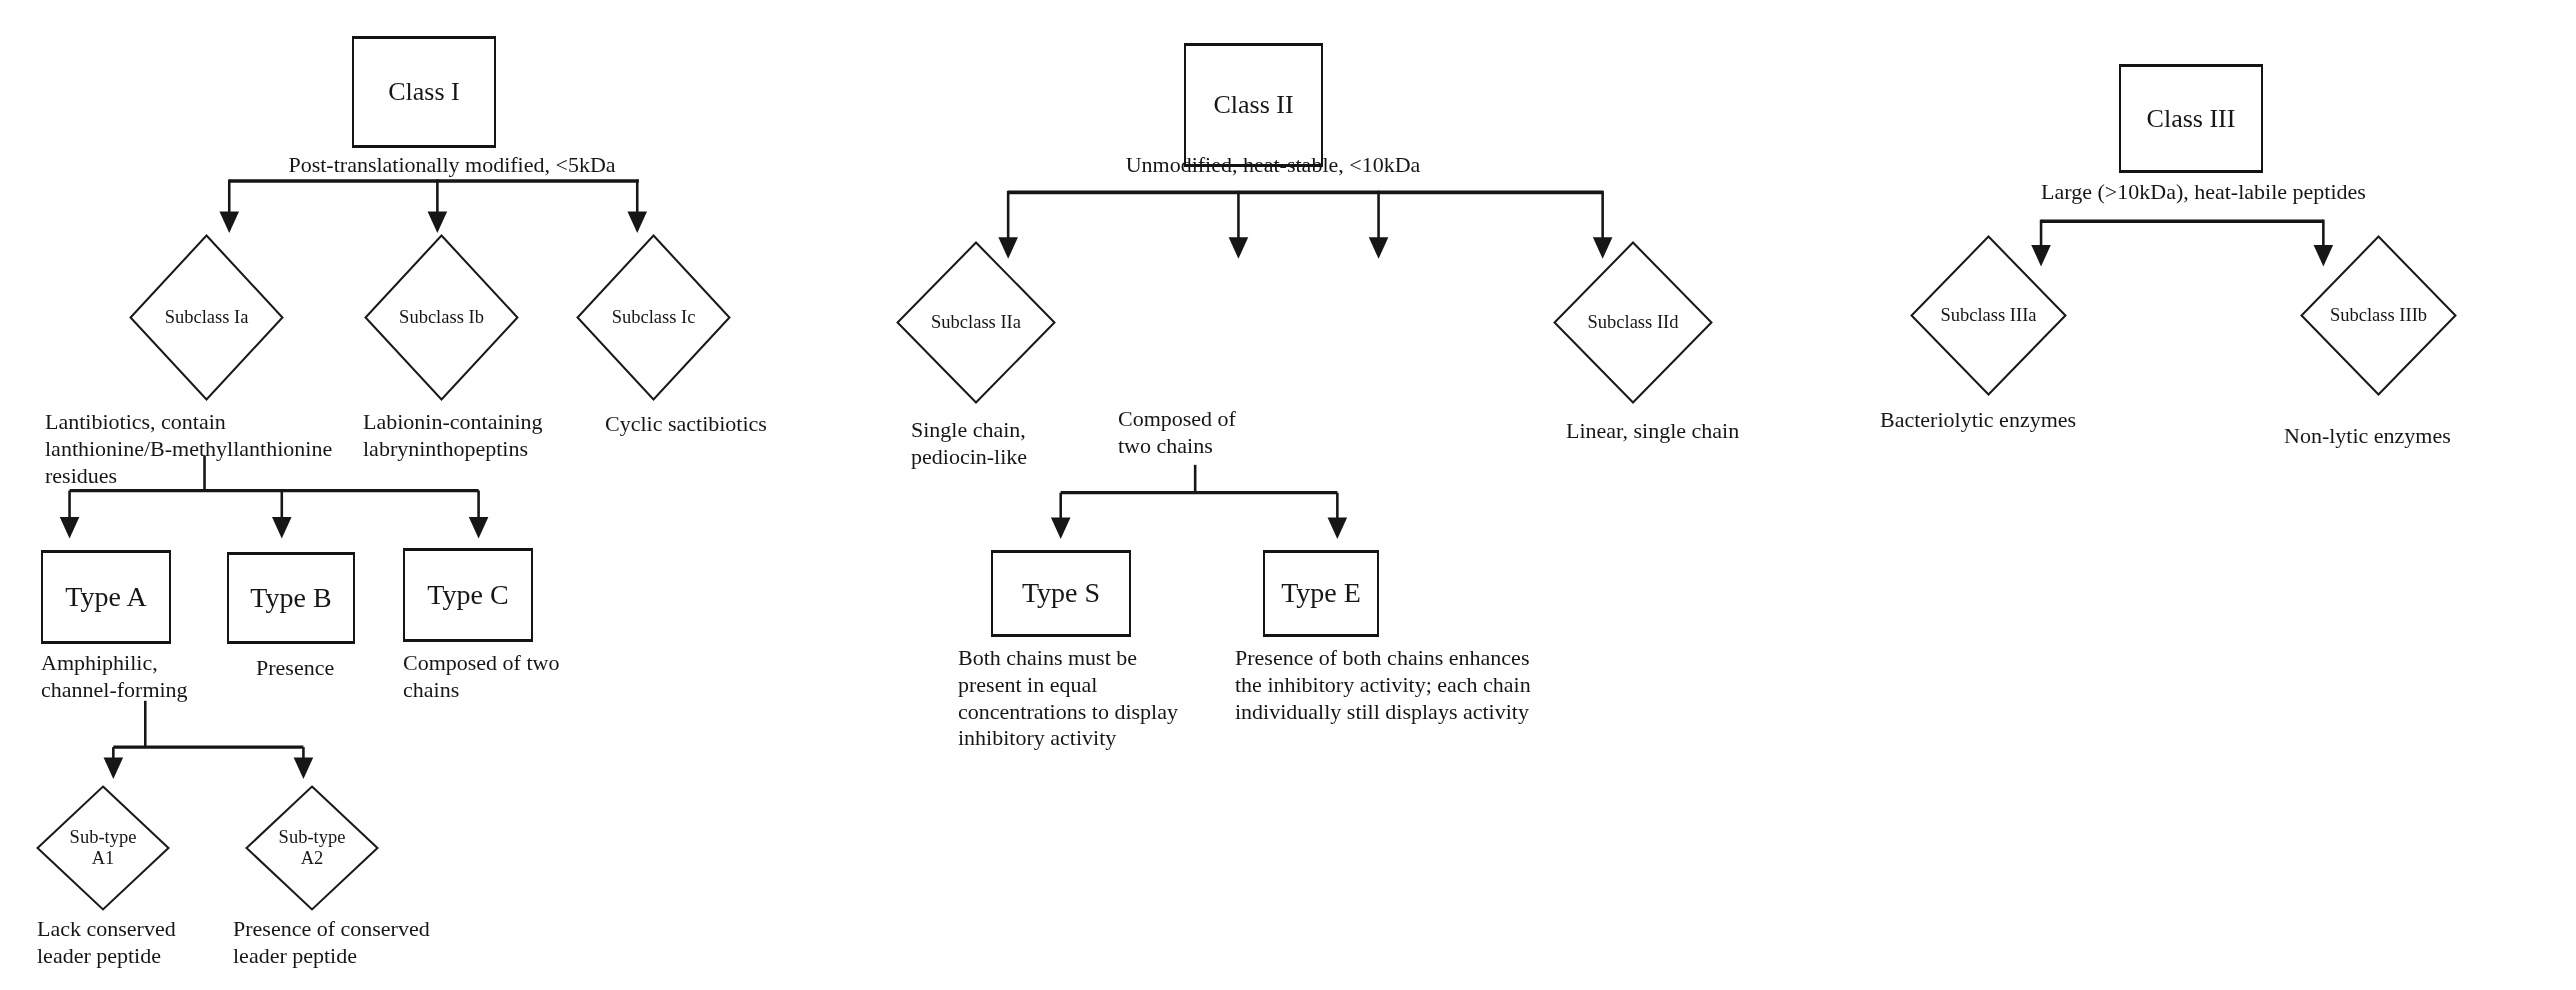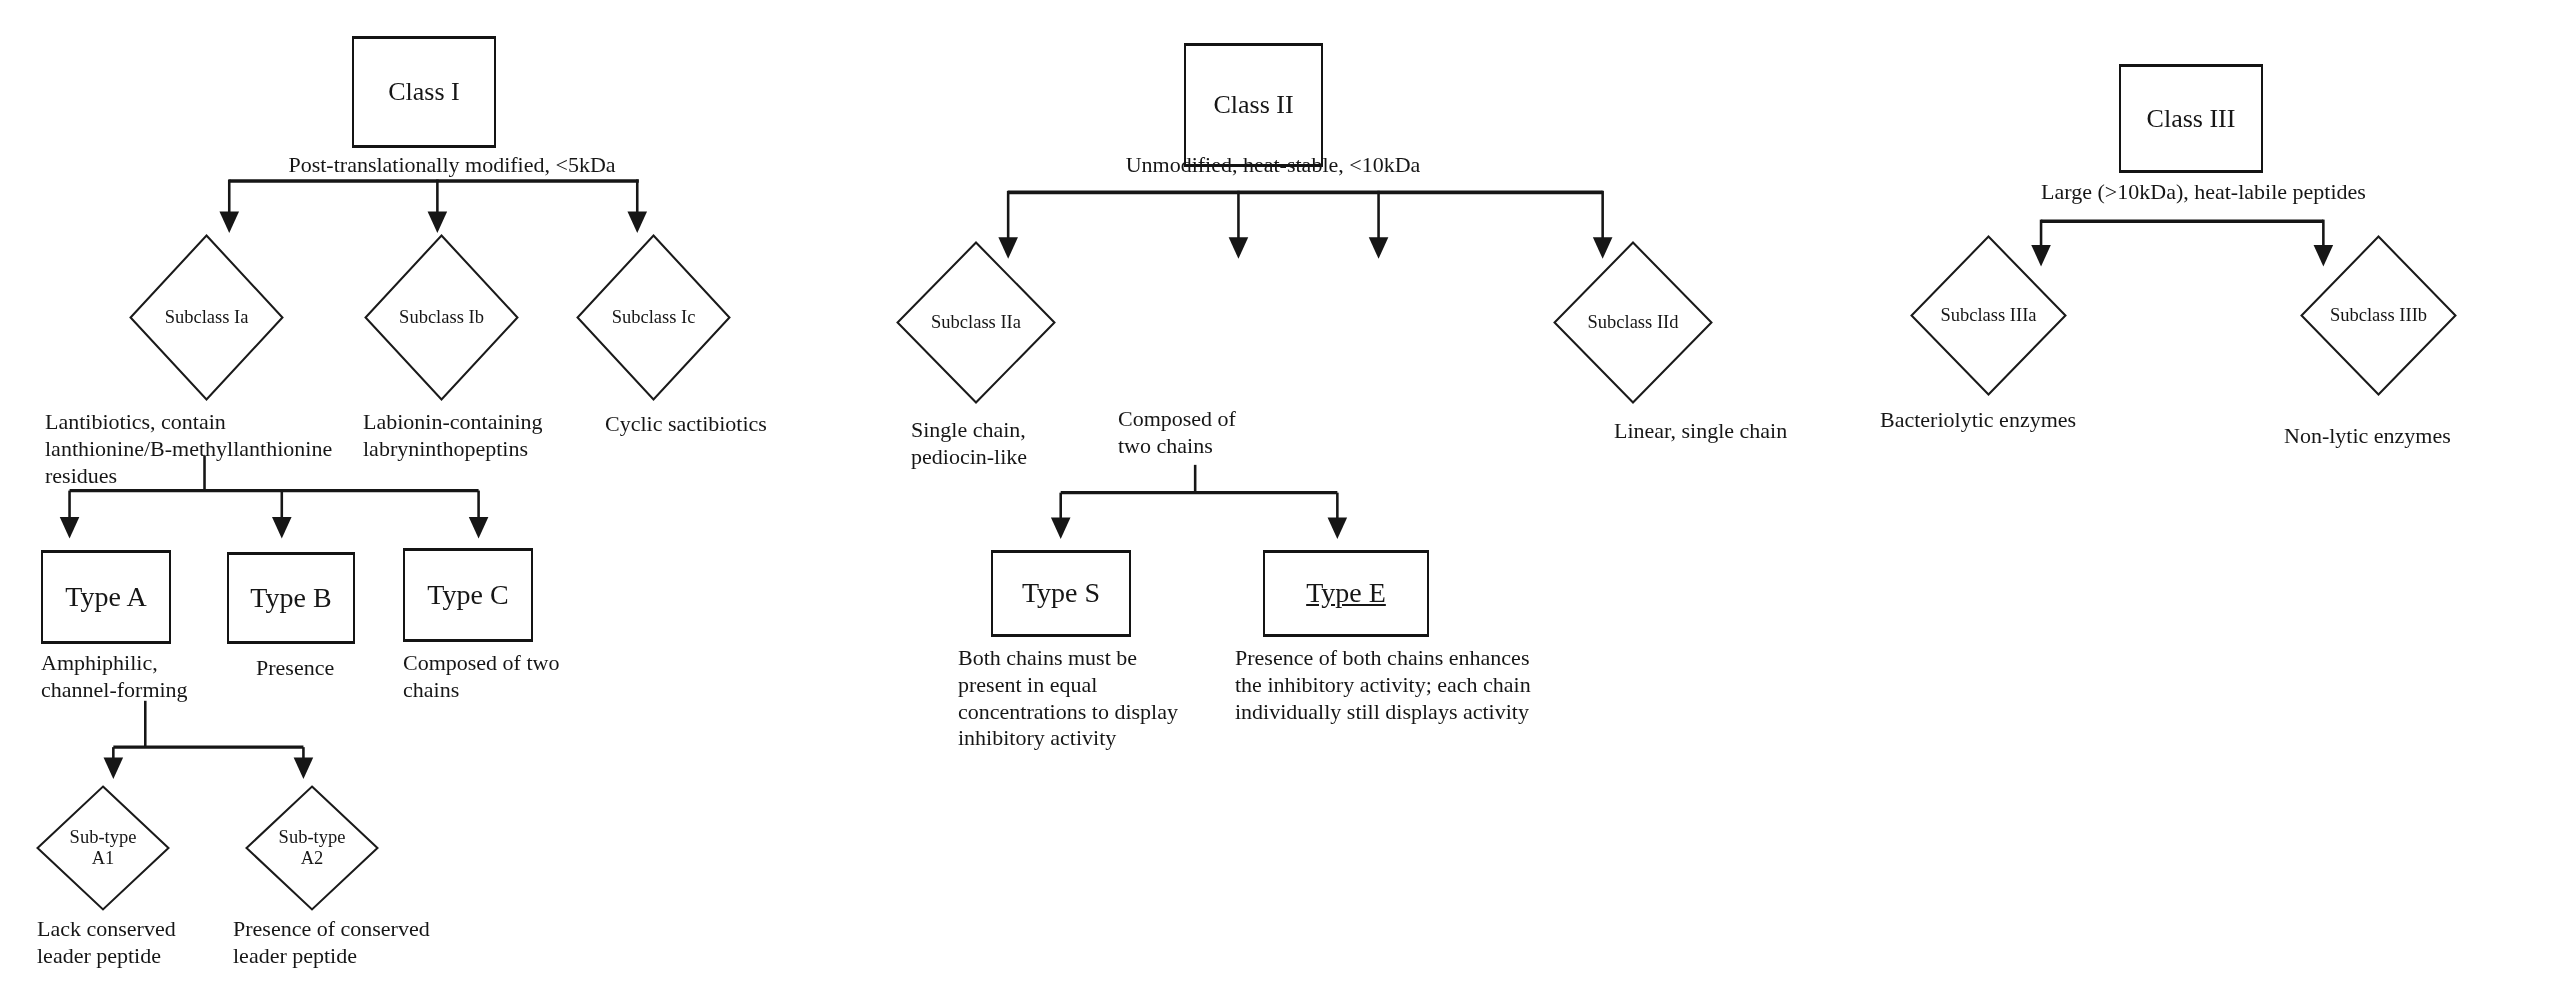--- a/index.html
+++ b/index.html
@@ -224,26 +224,26 @@
     <svg viewBox="0 0 310 316" preserveAspectRatio="none">
         <polygon points="155,3 307,158 155,313 3,158"></polygon>
       </svg>
     <span class="node-label">Subclass IId</span>
   </div>
 
   <div class="caption" style="left:911px; top:417px; width:165px;">Single chain,
 pediocin-like</div>
   <div class="caption" style="left:1118px; top:406px; width:155px;">Composed of
 two chains</div>
-  <div class="caption" style="left:1566px; top:418px; width:196px;margin-left:48px;">Linear, single chain</div>
+  <div class="caption" style="left:1566px; top:418px; width:196px;">Linear, single chain</div>
 
   <div class="rect-node" style="left:991px; top:550px; width:140px; height:87px;">
     <span class="node-label md">Type S</span>
   </div>
-  <div class="rect-node" style="left:1263px; top:550px; width:166px; height:87px;text-decoration:underline;">
+  <div class="rect-node" style="left:1263px; top:550px; width:116px; height:87px;">
     <span class="node-label md">Type E</span>
   </div>
 
   <div class="caption" style="left:958px; top:645px; width:242px;">Both chains must be
 present in equal
 concentrations to display
 inhibitory activity</div>
   <div class="caption" style="left:1235px; top:645px; width:319px;">Presence of both chains enhances
 the inhibitory activity; each chain
 individually still displays activity</div>

